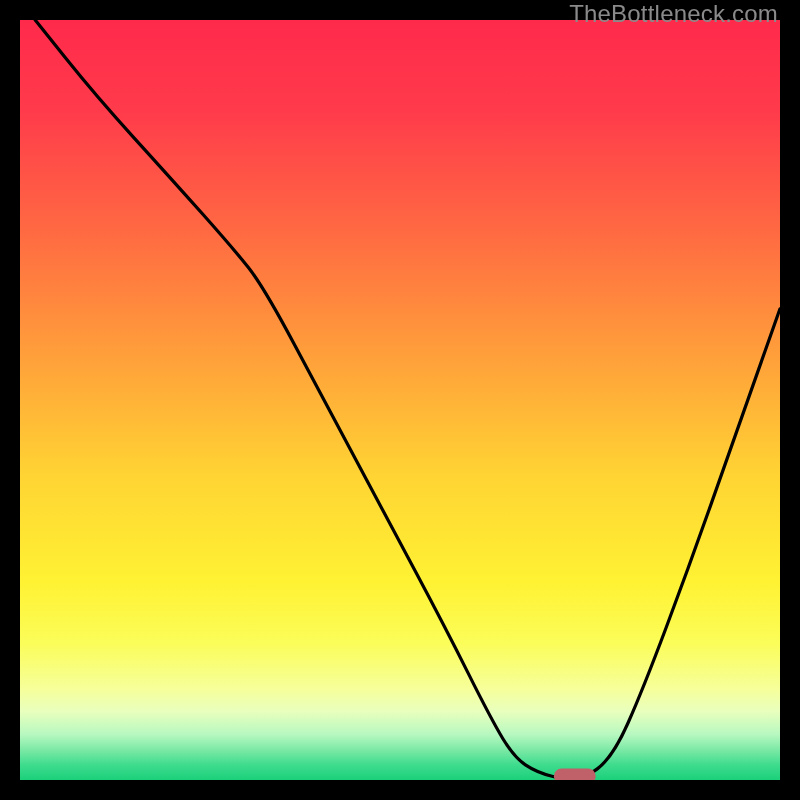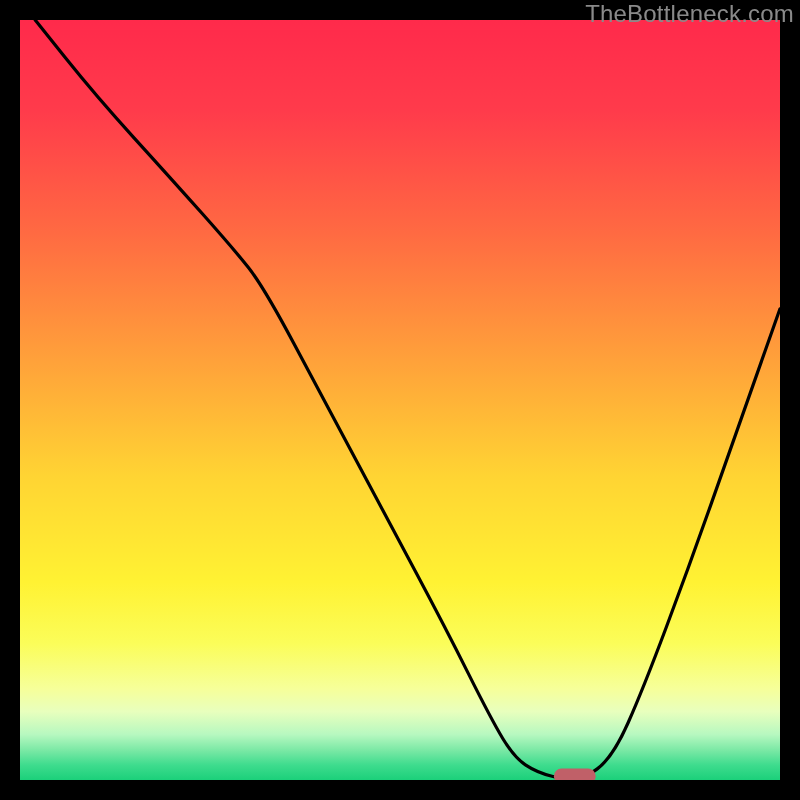--- a/index.html
+++ b/index.html
@@ -34,21 +34,21 @@
     stroke-linecap: round;
     stroke-linejoin: round;
   }
   .marker {
     fill: #c06068;
     stroke: none;
   }
   .watermark {
     position: absolute;
     top: 0px;
-    right: 6px;
+    right: 22px;
     color: #8a8a8a;
     font-size: 24px;
     font-weight: 500;
     letter-spacing: 0.2px;
     user-select: none;
   }
 </style>
 </head>
 <body>
 

